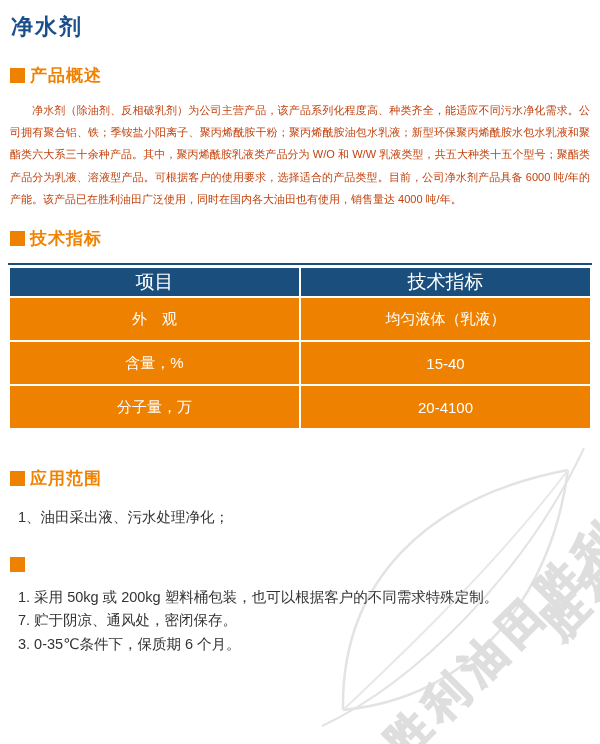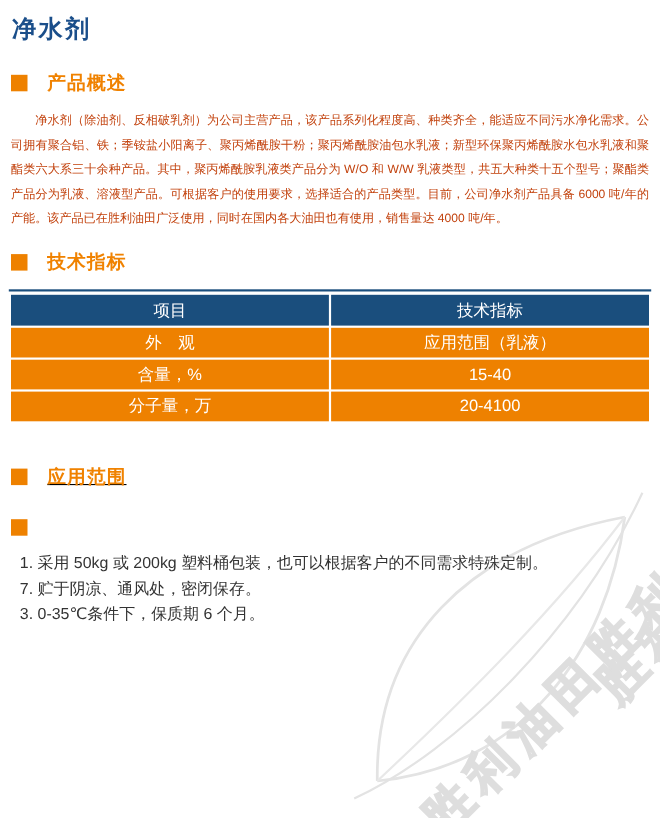--- a/index.html
+++ b/index.html
@@ -27,42 +27,42 @@
   .content { position:relative; z-index:1; padding:0 8px; }
 
   .title {
     margin:12px 0 0 3px;
     font-size:22px; font-weight:bold; letter-spacing:2px;
     color:#1a4e8a;
   }
 
   .sec-header { display:flex; align-items:center; margin-left:2px; }
   .sq { width:15px; height:15px; background:#ee8100; flex:0 0 auto; }
-  .sec-label { margin-left:18px; color:#f08200; font-size:17px; font-weight:bold; letter-spacing:1px; }
+  .sec-label { margin-left:5px; color:#f08200; font-size:17px; font-weight:bold; letter-spacing:1px; }
   .sec-overview  { margin-top:22px; }
   .sec-specs     { margin-top:17px; }
-  .sec-application { margin-top:37px;text-decoration:underline; }
+  .sec-application { margin-top:37px; }
   .sec-packaging { margin-top:27px; }
 
   .para {
     margin:12px 2px 0 2px;
     font-size:11px; line-height:22.2px; color:#c2410c;
     text-align:justify; text-indent:2em;
   }
 
   .table-wrap { margin-top:13px; }
   .top-line { border-top:2px solid #1a4e7d; margin-bottom:1px; }
   table.spec { width:100%; border-collapse:separate; border-spacing:2px; table-layout:fixed; }
   table.spec th {
     background:#1a4e7d; color:#fff; font-weight:normal;
-    font-size:15px; height:28px; text-align:center;
+    font-size:19px; height:28px; text-align:center;
   }
   table.spec td {
     background:#ee8100; color:#fff;
-    font-size:15px; height:27px; text-align:center; padding:2px 4px;
+    font-size:15px; height:42px; text-align:center; padding:2px 4px;
   }
   table.spec tr.tall td { height:56px; line-height:24px; padding:2px 8px; }
 
   .list { margin:15px 0 0 10px; font-size:14.5px; color:#333; }
   .list .item { line-height:23.5px; }
   .list-app { margin-top:16px; }
   .list-pack { margin-top:14px; }
 </style>
 </head>
 <body>
@@ -101,40 +101,41 @@
       <table class="spec">
         <thead>
           <tr>
             <th>项目</th>
             <th>技术指标</th>
           </tr>
         </thead>
         <tbody>
           <tr>
             <td>外　观</td>
-            <td>应用范围（乳液）</td>
+            <td>均匀液体（乳液）</td>
           </tr>
           <tr>
             <td>含量，%</td>
             <td>15-40</td>
           </tr>
           <tr>
             <td>分子量，万</td>
             <td>20-4100</td>
           </tr>
         </tbody>
       </table>
     </div>
 
     <div class="sec-header sec-application">
       <span class="sq"></span>
       <span class="sec-label">应用范围</span>
     </div>
 
     <div class="list list-app">
+      <div class="item">1、油田采出液、污水处理净化；</div>
     </div>
 
     <div class="sec-header sec-packaging">
       <span class="sq"></span>
     </div>
 
     <div class="list list-pack">
       <div class="item">1. 采用 50kg 或 200kg 塑料桶包装，也可以根据客户的不同需求特殊定制。</div>
       <div class="item">7. 贮于阴凉、通风处，密闭保存。</div>
       <div class="item">3. 0-35℃条件下，保质期 6 个月。</div>

